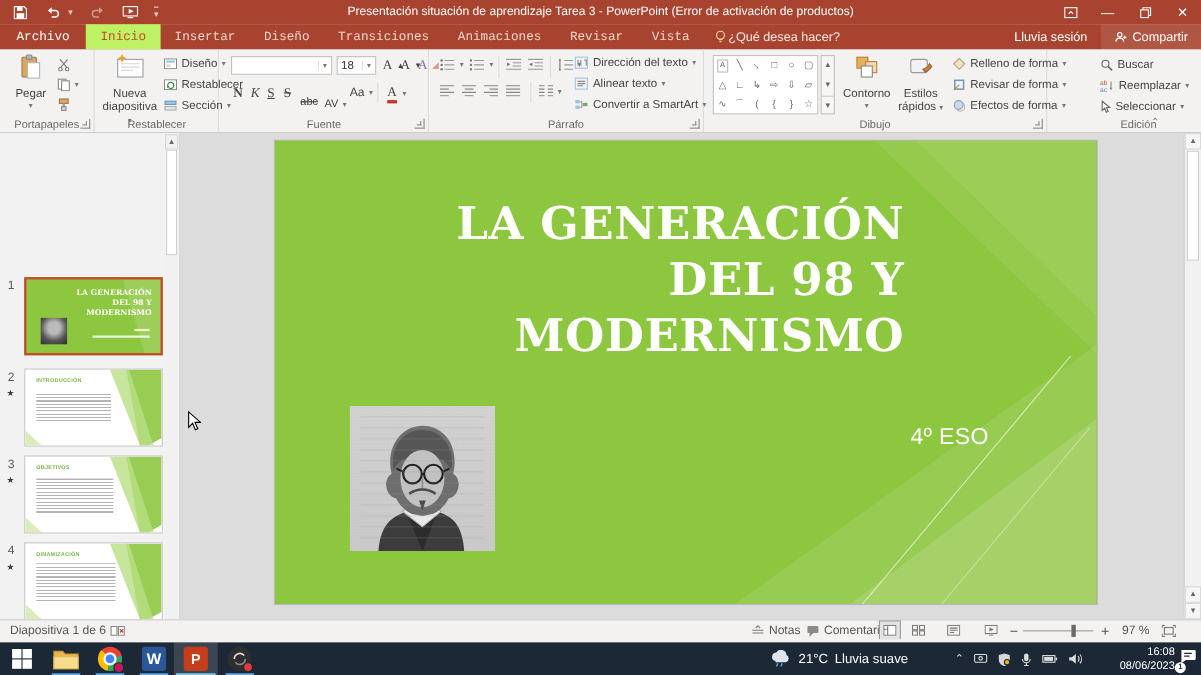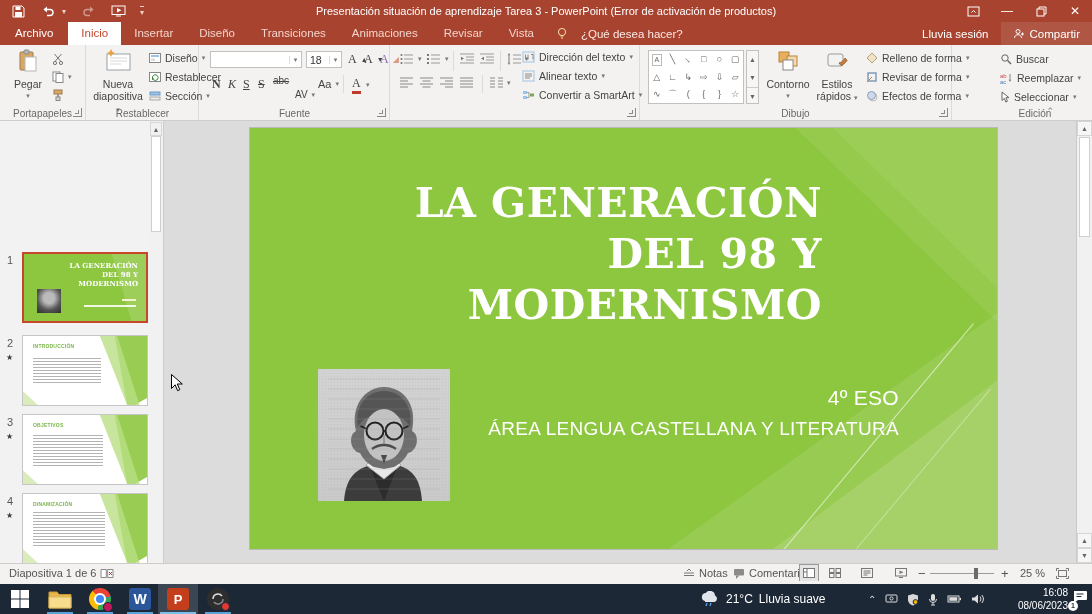--- a/index.html
+++ b/index.html
@@ -15,24 +15,24 @@
   .qat-dd { color:#f2cfc5; font-size:8px; margin-left:-8px; }
   .win-title { position:absolute; left:0; right:0; top:0; height:22px; line-height:22px;
                text-align:center; font-size:11px; color:#fff; white-space:nowrap; }
   .winbtns { position:absolute; right:0; top:0; height:22px; display:flex; }
   .winbtn { width:34px; height:22px; display:flex; align-items:center; justify-content:center;
             color:#fff; font-size:12px; }
 
   
   .tabrow { position:absolute; left:0; top:22px; width:1092px; height:23px;
             background:#a8432f; display:flex; align-items:stretch; font-size:11.5px; color:#f3d5cc; }
-  .tab { padding:0 13px; line-height:23px; white-space:nowrap; }
+  .tab { padding:0 13px; line-height:23px; white-space:nowrap;font-family:Liberation Mono, monospace; }
   .tab-file { color:#fff; padding:0 15px; }
-  .tab-active { background:#ffffff; color:#c2492e;text-align:center; }
-  .tellme { display:flex; align-items:center; gap:14px; color:#fbe9e4; padding:0 10px; }
+  .tab-active { background:#bef264; color:#c2492e;text-align:center; }
+  .tellme { display:flex; align-items:center; gap:2px; color:#fbe9e4; padding:0 10px; }
   .tabrow-right { margin-left:auto; display:flex; align-items:center; color:#fff; }
   .signin { padding:0 12px; font-size:11.5px; }
   .share { padding:0 12px; font-size:11.5px; display:flex; align-items:center; gap:5px;
            background:rgba(255,255,255,.10); height:23px; }
 
   
   .ribbon { position:absolute; left:0; top:45px; width:1092px; height:76px;
             background:#f3f2f1; border-bottom:1px solid #cfcdcb; color:#444; }
   .rgroup { position:absolute; top:0; height:75px; border-right:1px solid #dddbd9; }
   .glabel { position:absolute; bottom:1px; left:0; right:0; text-align:center;
@@ -307,21 +307,21 @@
         <span class="cval">18</span>
         <span class="carr">▾</span>
       </div>
       <span class="sbtn fmt" style="left:148px;top:7px">A<span style="font-size:7px;vertical-align:top">▲</span></span>
       <span class="sbtn fmt" style="left:164px;top:7px">A<span style="font-size:7px;vertical-align:top">▼</span></span>
       <span class="sbtn fmt" style="left:180px;top:7px;color:#8a6fae">A<span style="font-size:8px;color:#d98">◢</span></span>
       <span class="sbtn fmt" style="left:12px;top:32px;font-weight:bold">N</span>
       <span class="sbtn fmt" style="left:28px;top:32px;font-style:italic">K</span>
       <span class="sbtn fmt" style="left:43px;top:32px;text-decoration:underline">S</span>
       <span class="sbtn fmt" style="left:58px;top:32px;text-decoration:line-through">S</span>
-      <span class="sbtn" style="left:73px;top:30px;font-size:10px;text-decoration:line-through">abc</span>
+      <span class="sbtn" style="left:73px;top:42px;font-size:10px;text-decoration:line-through">abc</span>
       <span class="sbtn" style="left:95px;top:44px;font-size:10px">
           <span>AV</span>
           <span class="dd">▾</span>
         </span>
       <span class="sbtn" style="left:118px;top:33px;font-size:11px">
           <span>Aa</span>
           <span class="dd">▾</span>
         </span>
       <span class="vsep" style="left:143px;top:30px;height:18px"></span>
       <span class="sbtn fmt" style="left:152px;top:31px;border-bottom:3px solid #c0392b">A</span>
@@ -418,20 +418,21 @@
       <span class="sbtn" style="left:132px;top:44px">
         <svg width="13" height="12" viewBox="0 0 13 12">
             <rect x="1" y="2" width="4" height="3" fill="#9cc3e5"></rect>
             <rect x="1" y="7" width="4" height="3" fill="#9cc3e5"></rect>
             <rect x="8" y="4.5" width="4" height="3" fill="#7aa95d"></rect>
             <path d="M5 3.5h2v5H5" fill="none" stroke="#999"></path>
           </svg>
         <span>Convertir a SmartArt</span>
           <span class="dd">▾</span>
       </span>
+      <div class="glabel">Párrafo</div>
       <div class="launcher"></div>
     </div>
 
     <div class="rgroup" style="left:640px;width:312px">
       <div class="shapesbox">
         <span style="font-size:7px;border:1px solid #bbb;margin:3px;line-height:10px">A</span>
         <span>╲</span>
         <span style="transform:rotate(45deg)">→</span>
         <span>□</span>
         <span>○</span>
@@ -596,21 +597,20 @@
         <div style="position:absolute;width:260px;height:1px;background:rgba(255,255,255,.35);right:-40px;bottom:60px;transform:rotate(-50deg)"></div>
 
         <div class="slide-title">
           <div>LA GENERACIÓN</div>
           <div>DEL 98 Y</div>
           <div>MODERNISMO</div>
         </div>
 
         <div class="slide-sub">
           <div style="font-size:21px">4º ESO</div>
-          <div style="font-size:19px">ÁREA LENGUA CASTELLANA Y LITERATURA</div>
         </div>
 
         <div class="portrait">
           <svg width="132" height="132" viewBox="0 0 132 132">
             <rect width="132" height="132" fill="#d9d9d9"></rect>
             <rect width="132" height="132" fill="url(#grain)"></rect>
             <defs>
               <linearGradient id="bgv" x1="0" y1="0" x2="0" y2="1">
                 <stop offset="0" stop-color="#cfcfcf"></stop>
                   <stop offset="1" stop-color="#bdbdbd"></stop>
@@ -708,21 +708,21 @@
       <svg width="12" height="10" viewBox="0 0 12 10">
           <rect x="0.5" y="0.5" width="11" height="7.5" fill="none" stroke="#777"></rect>
           <path d="M4.5 2.5l4 1.8-4 1.8z" fill="#777"></path>
           <path d="M4 9.5h4" stroke="#777"></path>
         </svg>
     </span>
     <span class="sb-item" style="left:918px;font-size:13px">−</span>
     <span class="sb-item" style="left:930px;top:9px;width:64px;height:1px;background:#9a9a9a"></span>
     <span class="sb-item" style="left:974px;top:4px;width:4px;height:11px;background:#6a6a6a"></span>
     <span class="sb-item" style="left:1001px;font-size:13px">+</span>
-    <span class="sb-item" style="left:1020px">25 %</span>
+    <span class="sb-item" style="left:1020px">97 %</span>
     <span class="sb-item" style="left:1056px">
       <svg width="13" height="11" viewBox="0 0 13 11">
           <rect x="2.5" y="2.5" width="8" height="6" fill="none" stroke="#777"></rect>
           <path d="M0.5 3V0.5H3M10 0.5h2.5V3M12.5 8v2.5H10M3 10.5H0.5V8" fill="none" stroke="#777"></path>
         </svg>
     </span>
   </div>
 
   <div style="position:absolute;left:0;top:581px;width:1092px;height:3px;background:#f3f2f1"></div>
 

